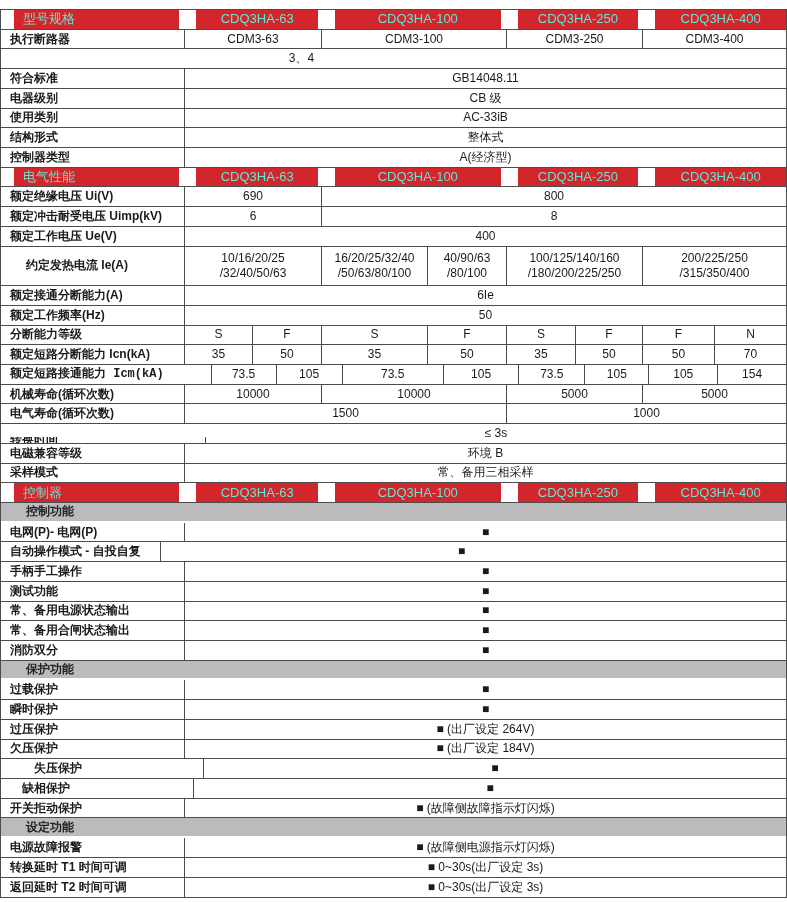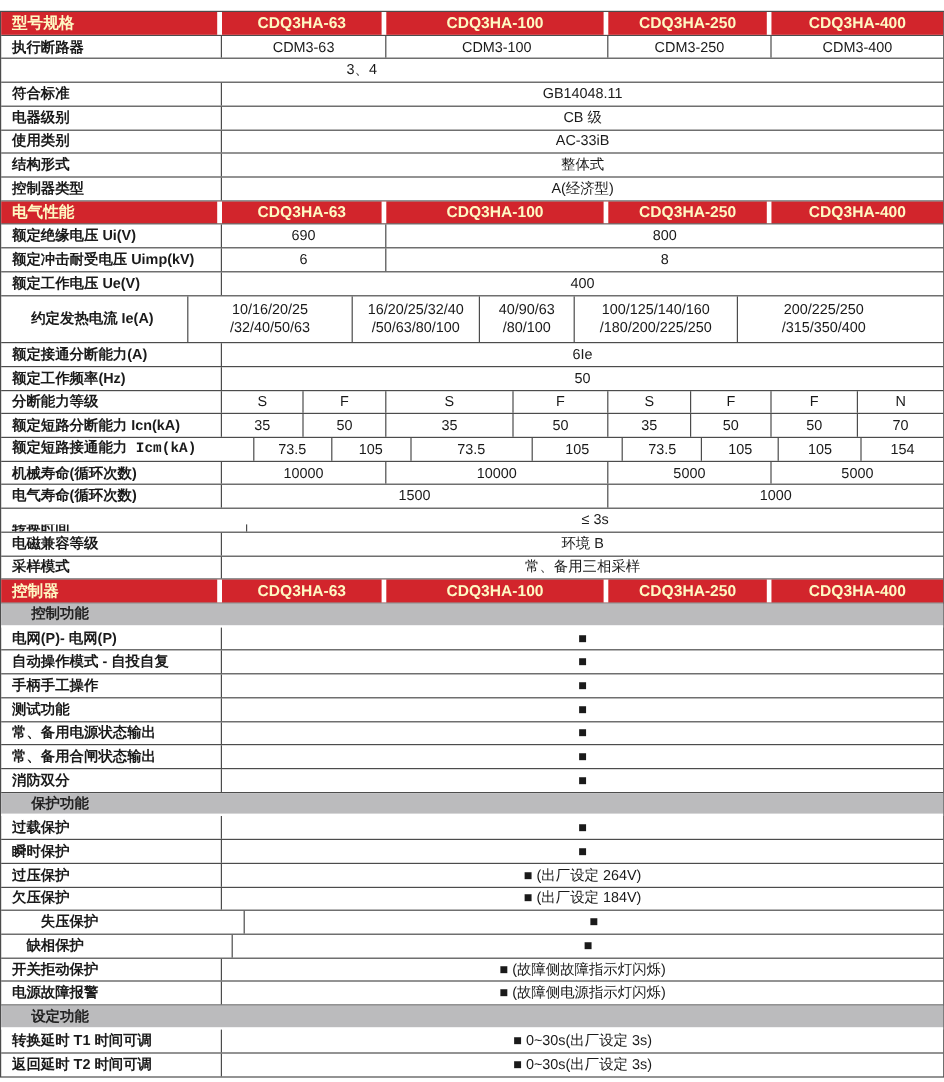--- a/index.html
+++ b/index.html
@@ -52,24 +52,25 @@
     padding-left:9px;
     font-weight:bold;
     border-right:1px solid var(--line);
     white-space:nowrap;
   }
   .row.data .cell.val{border-right:1px solid var(--line);}
   .row.data .cell:last-child{border-right:none;}
   .row.red{border-bottom:1px solid var(--line);}
   .row.red .cell{
     background:var(--red);
-    color:#fef9c3;
-    font-weight:bold;
+    color:#5eead4;
+    font-weight:normal;
     font-size:13px;
     border-right:4px solid #fff;
+    margin-left:13px;
   }
   .row.red .cell.lbl{border-right:4px solid #fff;}
   .row.red .cell:last-child{border-right:none;}
   .row.gray .cell{
     background:var(--gray);
     justify-content:flex-start;
     text-align:left;
     padding-left:25px;
     font-weight:bold;
     color:#222;
@@ -135,21 +136,21 @@
     <div class="row data">
       <div class="cell lbl" style="width: 184px;">额定冲击耐受电压 Uimp(kV)</div>
       <div class="cell val" style="width: 137px;">6</div>
       <div class="cell val" style="width: 464px;">8</div>
     </div>
     <div class="row data">
       <div class="cell lbl" style="width: 184px;">额定工作电压 Ue(V)</div>
       <div class="cell val" style="width: 601px;">400</div>
     </div>
     <div class="row data tall">
-      <div class="cell lbl" style="width: 156px; padding-left: 25px;">约定发热电流 Ie(A)</div>
+      <div class="cell lbl" style="width: 184px; padding-left: 25px;">约定发热电流 Ie(A)</div>
       <div class="cell val" style="width: 137px;">10/16/20/25
 /32/40/50/63</div>
       <div class="cell val" style="width: 106px;">16/20/25/32/40
 /50/63/80/100</div>
       <div class="cell val" style="width: 79px;">40/90/63
 /80/100</div>
       <div class="cell val" style="width: 136px;">100/125/140/160
 /180/200/225/250</div>
       <div class="cell val" style="width: 143px;">200/225/250
 /315/350/400</div>
@@ -227,21 +228,21 @@
       <div class="cell val" style="width: 143px;">CDQ3HA-400</div>
     </div>
     <div class="row gray">
       <div class="cell" style="width: 785px;">控制功能</div>
     </div>
     <div class="row data">
       <div class="cell lbl" style="width: 184px;">电网(P)- 电网(P)</div>
       <div class="cell val" style="width: 601px;">■</div>
     </div>
     <div class="row data">
-      <div class="cell lbl" style="width: 184px;">自动操作模式 - 自投自复</div>
+      <div class="cell lbl" style="width: 160px;">自动操作模式 - 自投自复</div>
       <div class="cell val" style="width: 601px;">■</div>
     </div>
     <div class="row data">
       <div class="cell lbl" style="width: 184px;">手柄手工操作</div>
       <div class="cell val" style="width: 601px;">■</div>
     </div>
     <div class="row data">
       <div class="cell lbl" style="width: 184px;">测试功能</div>
       <div class="cell val" style="width: 601px;">■</div>
     </div>
@@ -281,26 +282,26 @@
       <div class="cell val" style="width: 601px;">■</div>
     </div>
     <div class="row data">
       <div class="cell lbl" style="width: 184px; margin-left: 12px;">缺相保护</div>
       <div class="cell val" style="width: 601px;">■</div>
     </div>
     <div class="row data">
       <div class="cell lbl" style="width: 184px;">开关拒动保护</div>
       <div class="cell val" style="width: 601px;">■ (故障侧故障指示灯闪烁)</div>
     </div>
+    <div class="row gray">
+      <div class="cell" style="width: 785px;">设定功能</div>
+    </div>
     <div class="row data">
       <div class="cell lbl" style="width: 184px;">电源故障报警</div>
       <div class="cell val" style="width: 601px;">■ (故障侧电源指示灯闪烁)</div>
-    </div>
-    <div class="row gray">
-      <div class="cell" style="width: 785px;">设定功能</div>
     </div>
     <div class="row data">
       <div class="cell lbl" style="width: 184px;">转换延时 T1 时间可调</div>
       <div class="cell val" style="width: 601px;">■ 0~30s(出厂设定 3s)</div>
     </div>
     <div class="row data">
       <div class="cell lbl" style="width: 184px;">返回延时 T2 时间可调</div>
       <div class="cell val" style="width: 601px;">■ 0~30s(出厂设定 3s)</div>
     </div>
   </div>

